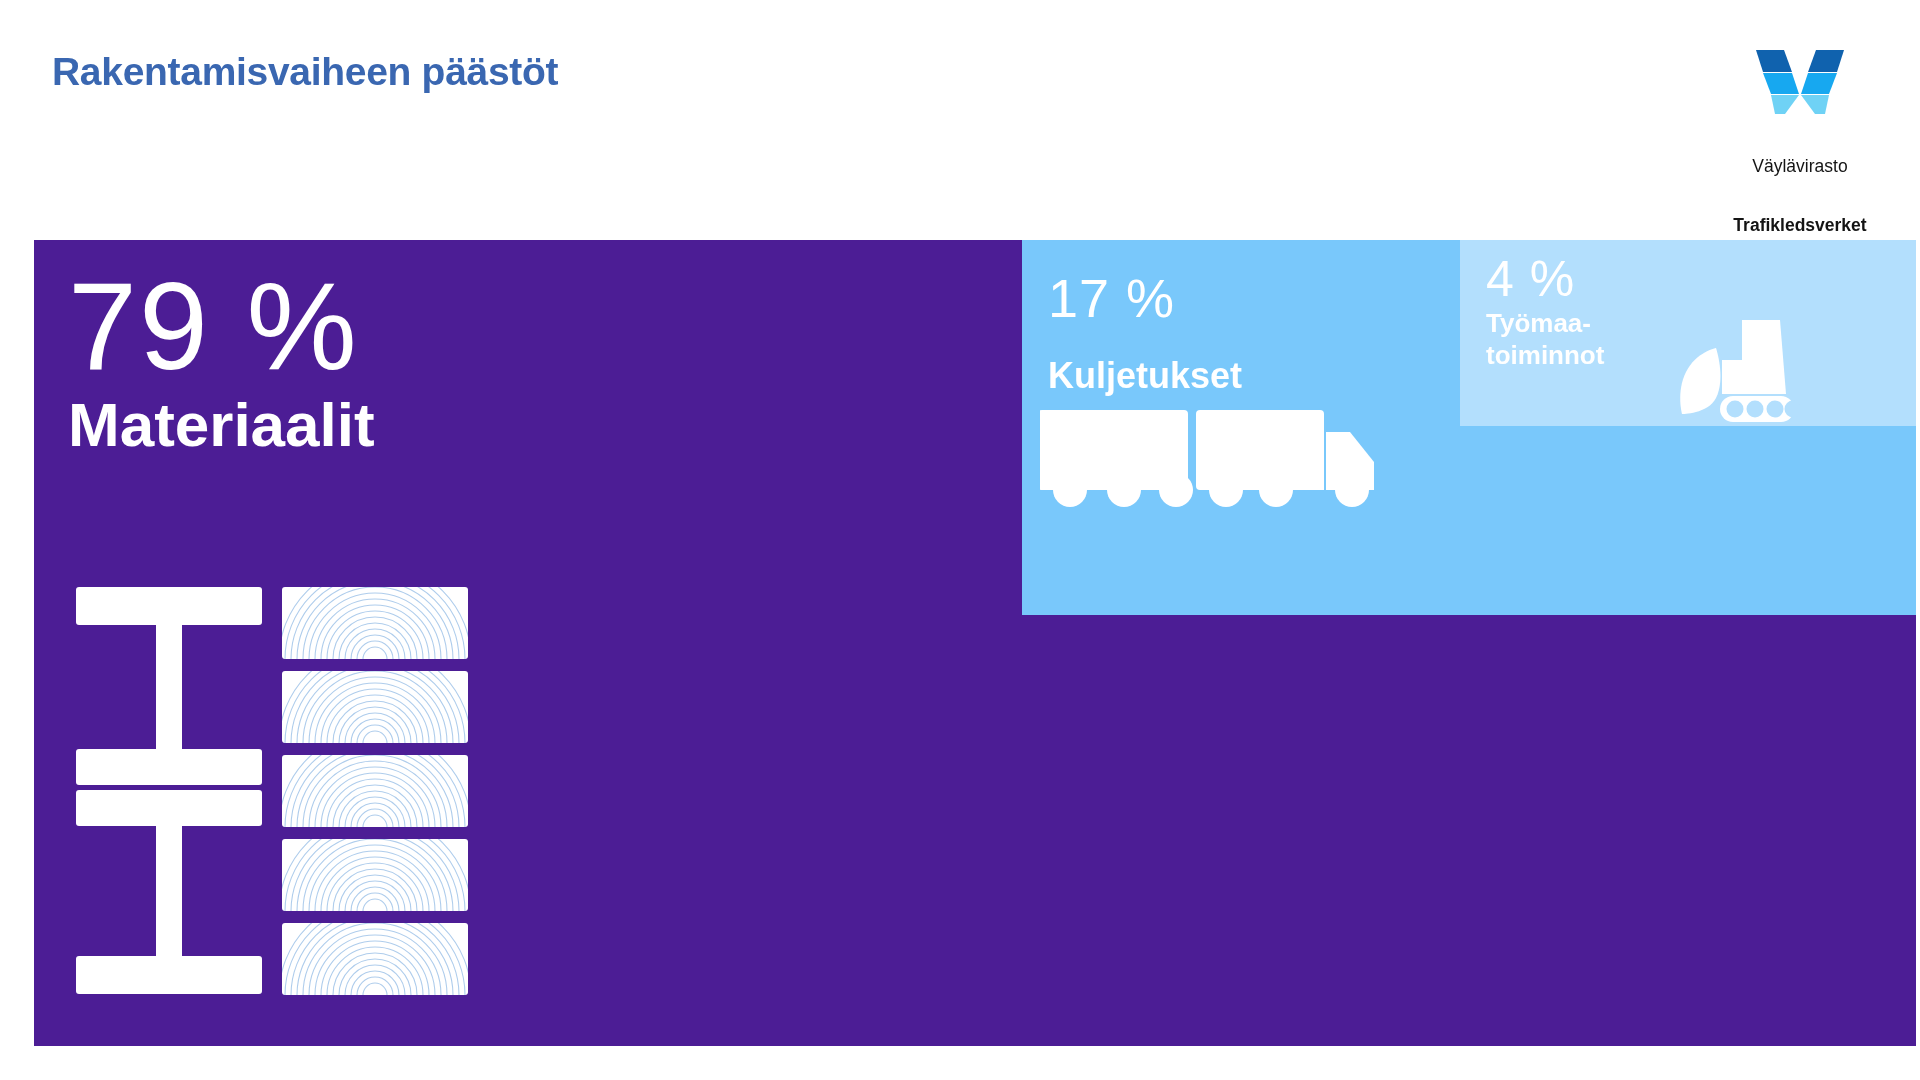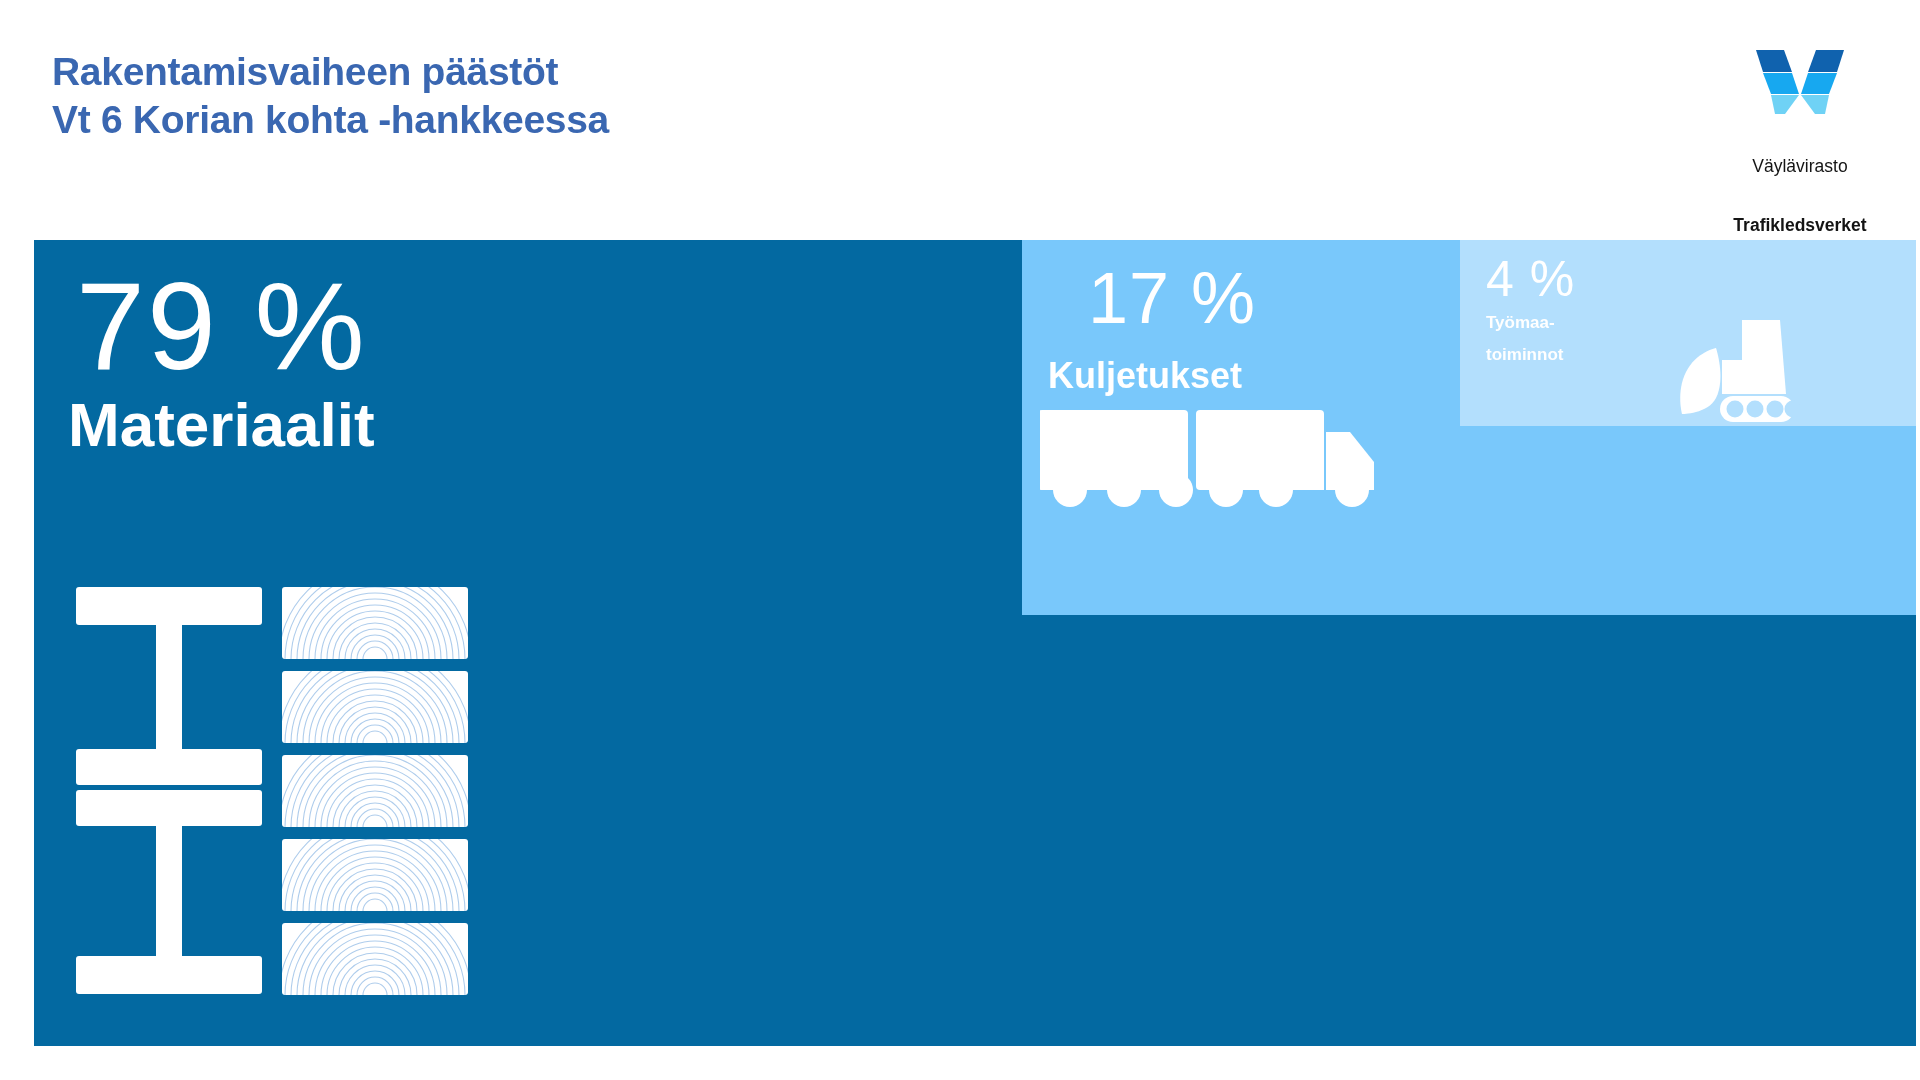--- a/index.html
+++ b/index.html
@@ -34,22 +34,21 @@
     white-space:nowrap;
     margin-top:37px;
   }
   .logo-text.bold { font-weight:bold; }
 
   
   .panel { position:absolute; overflow:hidden; }
 
   #panel-materials {
     left:34px; top:240px; width:1882px; height:806px;
-    background:#0369a1;
-    text-align:center;
+    background:#4c1d95;
   }
   #panel-transport {
     left:1022px; top:240px; width:894px; height:375px;
     background:#79C8FB;
   }
   #panel-sitework {
     left:1460px; top:240px; width:456px; height:186px;
     background:#B3DFFD;
   }
 
@@ -66,40 +65,39 @@
     font-weight:bold;
     color:#ffffff;
     white-space:nowrap;
   }
 
   #stat-materials { left:34px; top:26px; }
   #stat-materials .stat-number { font-size:124px; line-height:120px; letter-spacing:2px; }
   #stat-materials .stat-label  { font-size:62px; line-height:66px; margin-top:6px; }
 
   #stat-transport { left:26px; top:18px; }
-  #stat-transport .stat-number { font-size:72px; line-height:80px; letter-spacing:1px;margin-left:40px; }
+  #stat-transport .stat-number { font-size:54px; line-height:80px; letter-spacing:1px; }
   #stat-transport .stat-label  { font-size:36px; line-height:44px; margin-top:16px; }
 
   #stat-sitework { left:26px; top:12px; }
   #stat-sitework .stat-number { font-size:50px; line-height:54px; letter-spacing:1px; }
-  #stat-sitework .stat-label  { font-size:17px; line-height:30px; margin-top:2px; }
+  #stat-sitework .stat-label  { font-size:26px; line-height:30px; margin-top:2px; }
 
   
   .icon-materials { position:absolute; left:40px; top:345px; width:420px; height:420px; }
   .icon-trucks    { position:absolute; left:18px; top:162px; width:380px; height:108px; }
   .icon-dozer     { position:absolute; left:212px; top:56px;  width:128px; height:130px; }
 </style>
 </head>
 <body>
 
 <div id="page">
 
   <div class="title-block">
     <div class="title-line">Rakentamisvaiheen päästöt</div>
-    <div class="title-line">Vt 6 Korian kohta -hankkeessa</div>
   </div>
 
   <div class="logo-block">
     <svg class="logo-mark" viewBox="0 0 200 78">
 
       <polygon points="56,10 84,10 92,32 63,32" fill="#1062AE"></polygon>
       <polygon points="63,33 92,33 99,54 71,54" fill="#17A8F0"></polygon>
       <polygon points="71,55 99,55 85,74 75,74" fill="#6FD2F5"></polygon>
 
       <polygon points="116,10 144,10 137,32 108,32" fill="#1062AE"></polygon>

